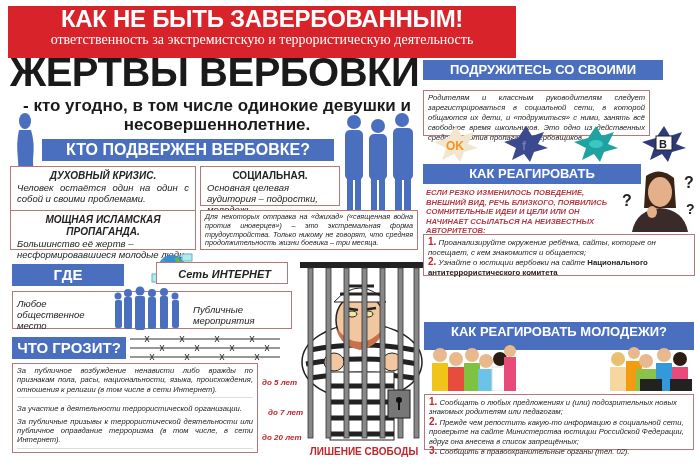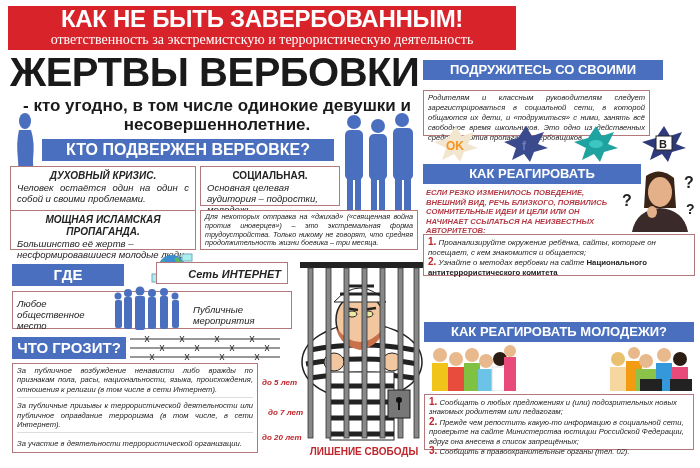--- a/index.html
+++ b/index.html
@@ -2,21 +2,21 @@
 <html><head>
 <meta charset="utf-8">
 <style>
   * { box-sizing: border-box; margin: 0; padding: 0; }
   html, body { width: 700px; height: 468px; background: #ffffff; overflow: hidden; }
   body { position: relative; font-family: "Liberation Sans", "DejaVu Sans", sans-serif; color: #222; }
 
   .abs { position: absolute; }
 
   
-  .banner { left: 8px; top: 6px; width: 508px; height: 44px; background: #d8232a; color: #fff; text-align: center; }
+  .banner { left: 8px; top: 6px; width: 508px; height: 52px; background: #d8232a; color: #fff; text-align: center; }
   .banner .t1 { font-family: "Liberation Sans", sans-serif; font-weight: bold; font-size: 24px; line-height: 26px; letter-spacing: -0.3px; }
   .banner .t2 { font-family: "Liberation Serif", serif; font-size: 14px; line-height: 16px; }
 
   
   .big-title { left: 10px; top: 50px; width: 410px; font-weight: bold; font-size: 40px; line-height: 44px; letter-spacing: -0.5px; color: #1a1a1a; }
   .sub-title { left: 12px; top: 96px; width: 410px; text-align: center; font-weight: bold; font-size: 17px; line-height: 19px; color: #1a1a1a; }
 
   
   .blue-bar { background: #4a6fbf; color: #fff; font-weight: bold; text-align: center; }
 
@@ -88,21 +88,21 @@
 
 <div class="abs blue-bar" style="left:12px;top:264px;width:112px;height:22px;font-size:15px;line-height:22px;">ГДЕ ВЕРБУЮТ?</div>
 
 <svg class="abs" style="left:150px;top:250px;" width="44" height="38">
   <circle cx="22" cy="19" r="14" fill="#3b8fd0"></circle>
   <path d="M12 12 Q18 16 16 24 Q22 26 24 32 M26 8 Q30 14 34 16" stroke="#5cb85c" stroke-width="4" fill="none"></path>
   <rect x="2" y="24" width="12" height="8" fill="#aee" stroke="#7ab"></rect>
   <rect x="32" y="4" width="10" height="7" fill="#aee" stroke="#7ab"></rect>
 </svg>
 
-<div class="abs box" style="left:156px;top:262px;width:132px;height:22px;padding:0 6px;font-style:italic;font-weight:bold;font-size:11px;line-height:22px;text-align:right;">Сеть ИНТЕРНЕТ</div>
+<div class="abs box" style="left:156px;top:262px;width:132px;height:22px;padding:0 16px;font-style:italic;font-weight:bold;font-size:11px;line-height:22px;text-align:right;">Сеть ИНТЕРНЕТ</div>
 
 <div class="abs box" style="left:12px;top:291px;width:280px;height:38px;">
   <div class="abs it" style="left:4px;top:6px;width:80px;font-size:9.5px;line-height:11px;">Любое общественное место</div>
   <div class="abs it" style="left:180px;top:12px;width:100px;font-size:9.5px;line-height:11px;">Публичные мероприятия</div>
 </div>
 
 <svg class="abs" style="left:112px;top:286px;" width="70" height="46">
   <g class="silhouette">
     <circle cx="6" cy="10" r="3.5"></circle>
       <rect x="3" y="14" width="7" height="28" rx="2"></rect>
@@ -127,22 +127,22 @@
       <line x1="0" y1="14" x2="150" y2="14"></line>
       <line x1="0" y1="23" x2="150" y2="23"></line>
     <path d="M15 2 L19 8 M19 2 L15 8 M50 2 L54 8 M54 2 L50 8 M85 2 L89 8 M89 2 L85 8 M120 2 L124 8 M124 2 L120 8"></path>
     <path d="M30 11 L34 17 M34 11 L30 17 M65 11 L69 17 M69 11 L65 17 M100 11 L104 17 M104 11 L100 17 M135 11 L139 17 M139 11 L135 17"></path>
     <path d="M20 20 L24 26 M24 20 L20 26 M55 20 L59 26 M59 20 L55 26 M90 20 L94 26 M94 20 L90 26 M125 20 L129 26 M129 20 L125 26"></path>
   </g>
 </svg>
 
 <div class="abs box" style="left:12px;top:363px;width:246px;height:90px;padding:2px 4px;">
   <div class="it" style="font-size:7.6px;line-height:9.4px;text-align:justify;padding-bottom:3px;border-bottom:1px solid #ddd;">За публичное возбуждение ненависти либо вражды по признакам пола, расы, национальности, языка, происхождения, отношения к религии (в том числе в сети Интернет).</div>
+  <div class="it" style="font-size:7.6px;line-height:9.4px;padding-top:6px;">За участие в деятельности террористической организации.</div>
   <div class="it" style="font-size:7.6px;line-height:9.4px;text-align:justify;padding:3px 0;border-bottom:1px solid #ddd;">За публичные призывы к террористической деятельности или публичное оправдание терроризма (в том числе, в сети Интернет).</div>
-  <div class="it" style="font-size:7.6px;line-height:9.4px;padding-top:6px;">За участие в деятельности террористической организации.</div>
 </div>
 
 <div class="abs red-italic" style="left:262px;top:378px;font-size:8px;">до 5 лет</div>
 <div class="abs red-italic" style="left:262px;top:408px;font-size:8px;margin-left:6px;">до 7 лет</div>
 <div class="abs red-italic" style="left:262px;top:433px;font-size:8px;">до 20 лет</div>
 
 <svg class="abs" style="left:300px;top:262px;" width="130" height="180">
 
   <ellipse cx="62" cy="100" rx="60" ry="38" fill="#fff" stroke="#222" stroke-width="1.5"></ellipse>
   <g stroke="#222" stroke-width="5">
@@ -229,26 +229,26 @@
   <text x="64" y="46" font-size="14" font-weight="bold" fill="#222" font-family="Liberation Sans, sans-serif">?</text>
 </svg>
 
 <div class="abs box" style="left:423px;top:234px;width:272px;height:42px;padding:2px 4px;">
   <div class="it" style="font-size:7.8px;line-height:9.6px;">
     <span class="num-red">1.</span>
     <span>Проанализируйте окружение ребёнка, сайты, которые он посещает, с кем знакомится и общается;</span>
   </div>
   <div class="it" style="font-size:7.8px;line-height:9.6px;">
     <span class="num-red">2.</span>
-    <span>Узнайте о методах вербовки на сайте </span>
+    <span>Узнайте о юстиции вербовки на сайте </span>
     <span style="font-weight:bold;font-style:normal;">Национального антитеррористического комитета</span>
   </div>
 </div>
 
-<div class="abs blue-bar" style="left:424px;top:322px;width:270px;height:20px;font-size:13px;line-height:20px;">КАК РЕАГИРОВАТЬ МОЛОДЕЖИ?</div>
+<div class="abs blue-bar" style="left:424px;top:322px;width:270px;height:28px;font-size:13px;line-height:20px;">КАК РЕАГИРОВАТЬ МОЛОДЕЖИ?</div>
 
 <svg class="abs" style="left:430px;top:345px;" width="86" height="46">
   <circle cx="10" cy="10" r="7" fill="#e8b98d"></circle>
     <rect x="2" y="18" width="16" height="28" fill="#f0c419"></rect>
   <circle cx="26" cy="14" r="7" fill="#e8b98d"></circle>
     <rect x="18" y="22" width="16" height="24" fill="#e74c3c"></rect>
   <circle cx="42" cy="10" r="7" fill="#e8b98d"></circle>
     <rect x="34" y="18" width="16" height="28" fill="#7fc241"></rect>
   <circle cx="56" cy="16" r="7" fill="#e8b98d"></circle>
     <rect x="48" y="24" width="16" height="22" fill="#6cc3e8"></rect>

